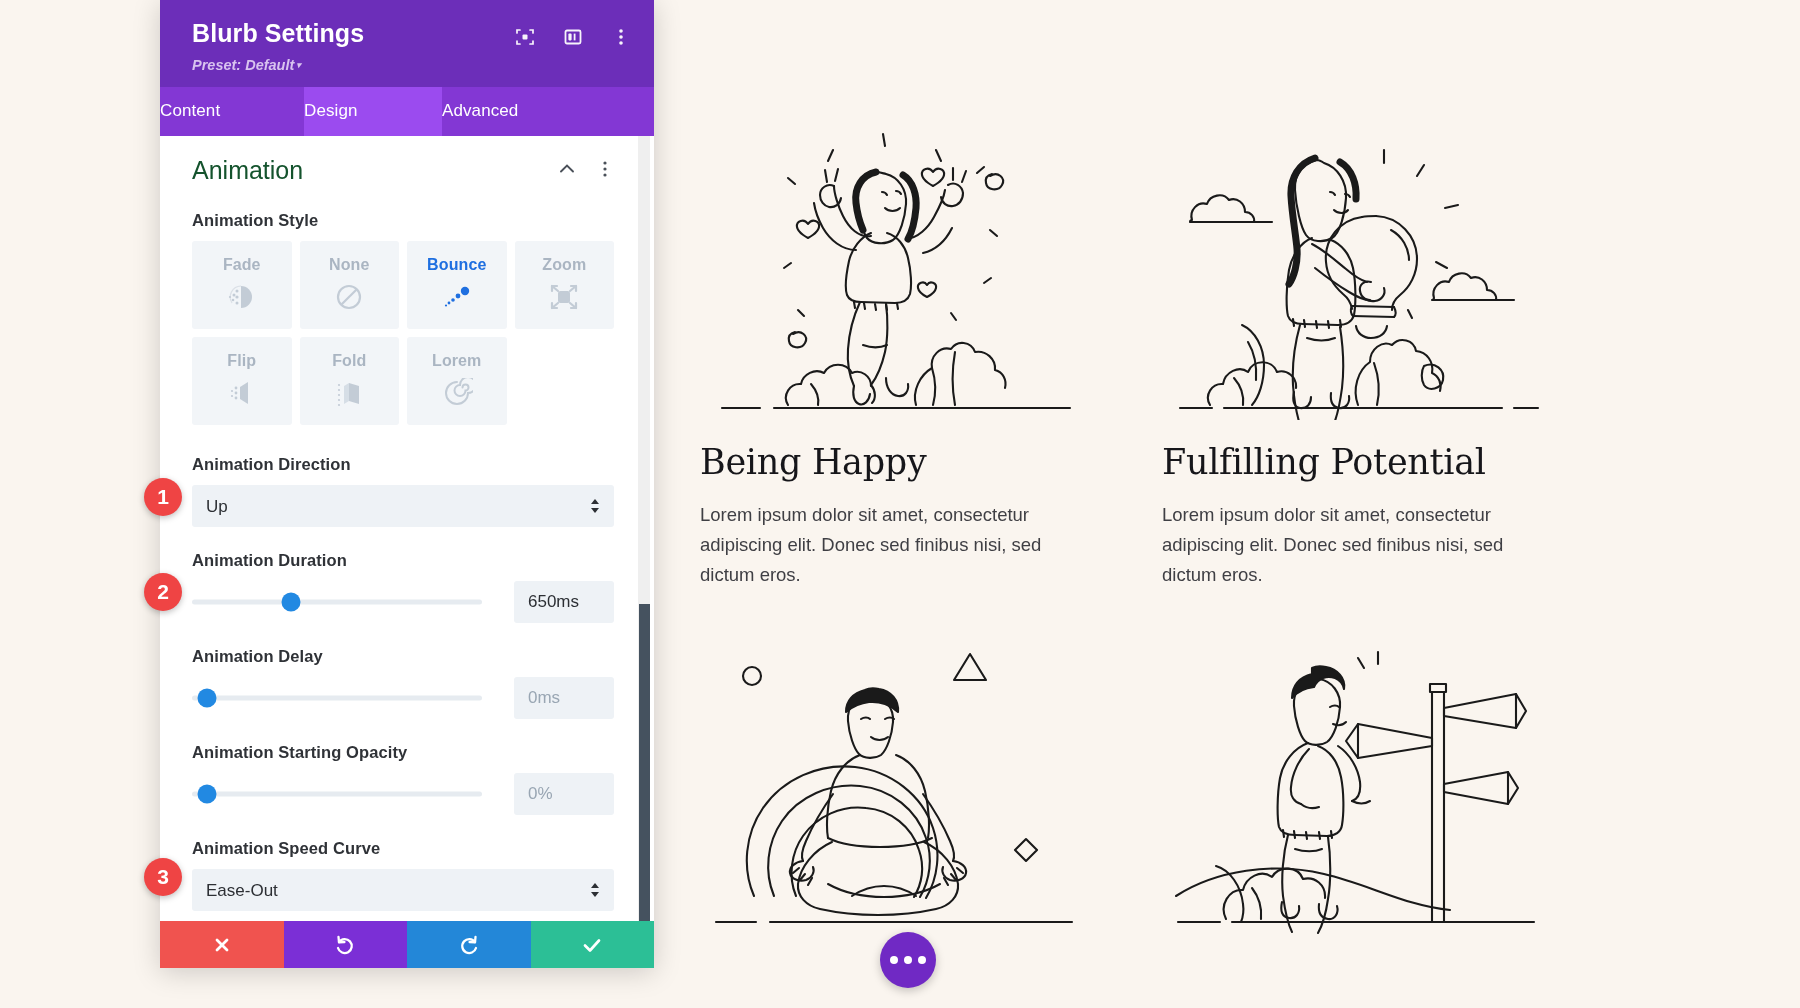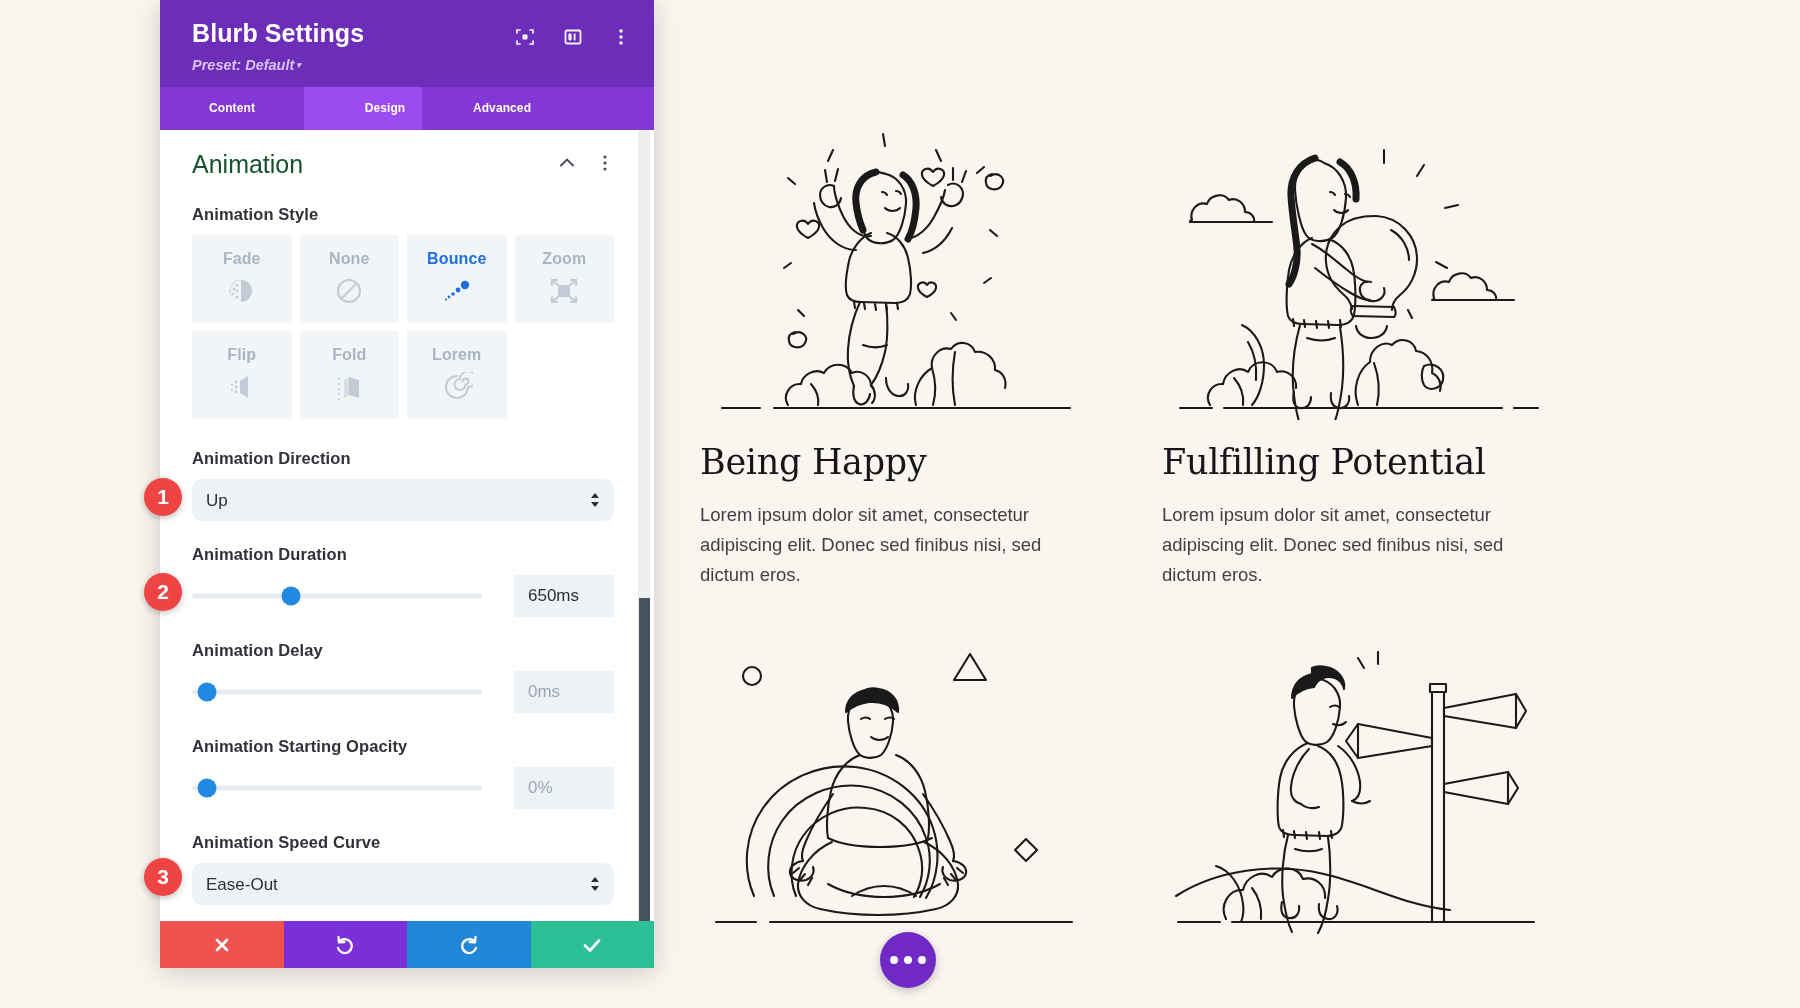--- a/index.html
+++ b/index.html
@@ -141,28 +141,28 @@
 
   
   .panel-tabs {
     background: #8337d4;
     display: flex;
     flex: 0 0 auto;
   }
   .tab {
     padding: 14px 0 15px;
     color: #fff;
-    font-size: 12px;
-    font-weight: bold;
-    text-align: center;
+    font-size: 17px;
+    font-weight: normal;
+    text-align: left;
     cursor: pointer;
     letter-spacing: .1px;
   }
   .tab-content { width: 144px; }
-  .tab-design  { width: 118px; background: #9b4bef; padding-left: 44px; }
+  .tab-design  { width: 138px; background: #9b4bef; }
   .tab-advanced{ width: 160px; }
 
   
   .panel-body {
     flex: 1 1 auto;
     position: relative;
     overflow: hidden;
     background: #fff;
     padding: 0 0 0 0;
   }
@@ -219,21 +219,21 @@
   .style-btn.active .lbl { color: #1f6fe0; }
   .style-btn .ico { height: 34px; display:flex; align-items:center; justify-content:center; }
 
   
   .sel-wrap { position: relative; }
   .sel {
     width: 100%;
     height: 42px;
     background: #eef2f6;
     border: none;
-    border-radius: 10px;
+    border-radius: 3px;
     padding: 0 36px 0 14px;
     font-family: "Liberation Sans", sans-serif;
     font-size: 17px;
     color: #2c2f34;
     appearance: none;
     -webkit-appearance: none;
     cursor: pointer;
   }
   .sel-arrows {
     position: absolute;

